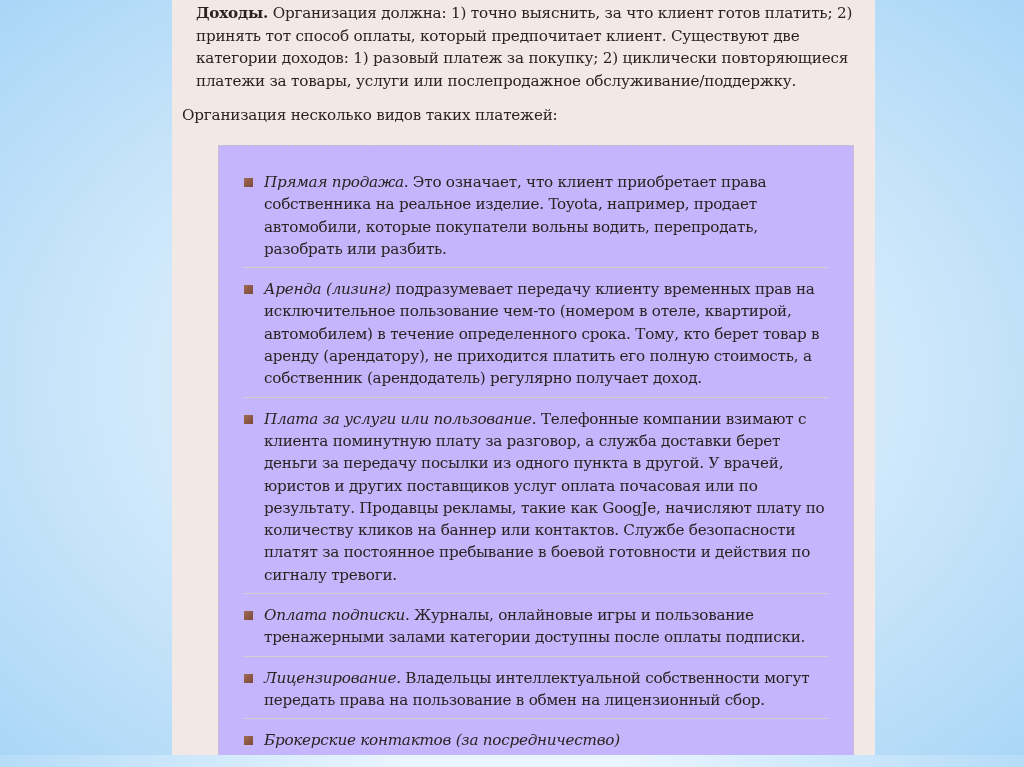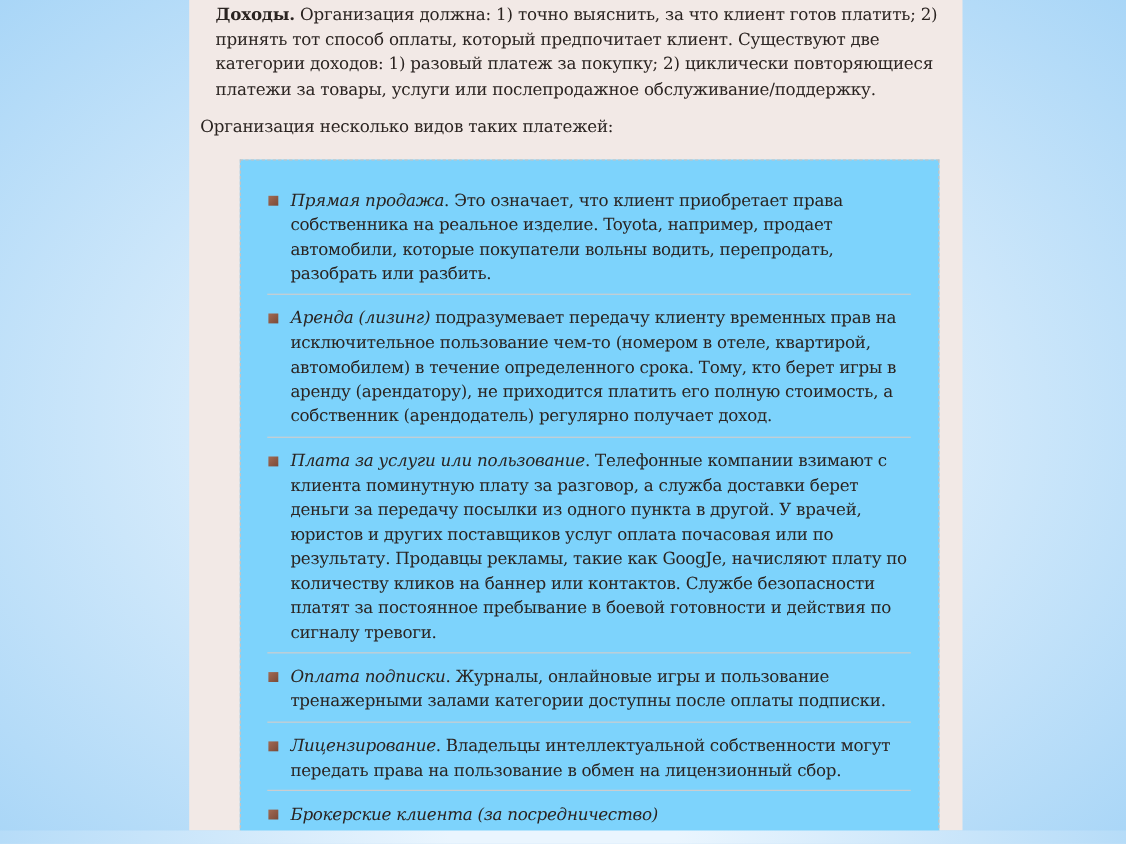--- a/index.html
+++ b/index.html
@@ -22,21 +22,21 @@
     font-size: 15.2px; line-height: 22.5px; letter-spacing: -0.2px;
   }
   .intro b { font-weight: bold; }
   .lead {
     position: absolute; left: 10px; top: 104px;
     font-size: 15.2px; line-height: 22px; letter-spacing: -0.2px;
   }
   .box {
     position: absolute; left: 46px; top: 145px; width: 634px; height: 612px;
     border: 1px dashed #c9c2bf; border-bottom: none;
-    background: #7dd3fc;
+    background: #c4b5fd;
   }
   .list { position: absolute; left: 24px; top: 20px; width: 585px; margin: 0; padding: 0; list-style: none; }
   .item {
     position: relative; padding: 5px 0 7px 21px;
     border-bottom: 1px solid #d4cdca;
     font-size: 15.2px; line-height: 22.3px; letter-spacing: -0.25px;
     margin-bottom: 5px;
   }
   .bullet {
     position: absolute; left: 1px; top: 12px; width: 9px; height: 9px;
@@ -52,34 +52,34 @@
   <p class="lead" style="margin:0;">Организация несколько видов таких платежей:</p>
 
   <div class="box">
     <ul class="list">
       <li class="item">
         <span class="bullet"></span>
         <span class="term">Прямая продажа</span><span>. Это означает, что клиент приобретает права собственника на реальное изделие. Toyota, например, продает автомобили, которые покупатели вольны водить, перепродать, разобрать или разбить.</span>
       </li>
       <li class="item">
         <span class="bullet"></span>
-        <span class="term">Аренда (лизинг)</span><span> подразумевает передачу клиенту временных прав на исключительное пользование чем-то (номером в отеле, квартирой, автомобилем) в течение определенного срока. Тому, кто берет игры в аренду (арендатору), не приходится платить его полную стоимость, а собственник (арендодатель) регулярно получает доход.</span>
+        <span class="term">Аренда (лизинг)</span><span> подразумевает передачу клиенту временных прав на исключительное пользование чем-то (номером в отеле, квартирой, автомобилем) в течение определенного срока. Тому, кто берет товар в аренду (арендатору), не приходится платить его полную стоимость, а собственник (арендодатель) регулярно получает доход.</span>
       </li>
       <li class="item">
         <span class="bullet"></span>
         <span class="term">Плата за услуги или пользование</span><span>. Телефонные компании взимают с клиента поминутную плату за разговор, а служба доставки берет деньги за передачу посылки из одного пункта в другой. У врачей, юристов и других поставщиков услуг оплата почасовая или по результату. Продавцы рекламы, такие как GoogJe, начисляют плату по количеству кликов на баннер или контактов. Службе безопасности платят за постоянное пребывание в боевой готовности и действия по сигналу тревоги.</span>
       </li>
       <li class="item">
         <span class="bullet"></span>
         <span class="term">Оплата подписки</span><span>. Журналы, онлайновые игры и пользование тренажерными залами категории доступны после оплаты подписки.</span>
       </li>
       <li class="item">
         <span class="bullet"></span>
         <span class="term">Лицензирование</span><span>. Владельцы интеллектуальной собственности могут передать права на пользование в обмен на лицензионный сбор.</span>
       </li>
       <li class="item">
         <span class="bullet"></span>
-        <span class="term">Брокерские клиента (за посредничество)</span><span></span>
+        <span class="term">Брокерские контактов (за посредничество)</span><span></span>
       </li>
     </ul>
   </div>
 </div>
 <div class="bottom-band"></div>
 
 </body></html>

